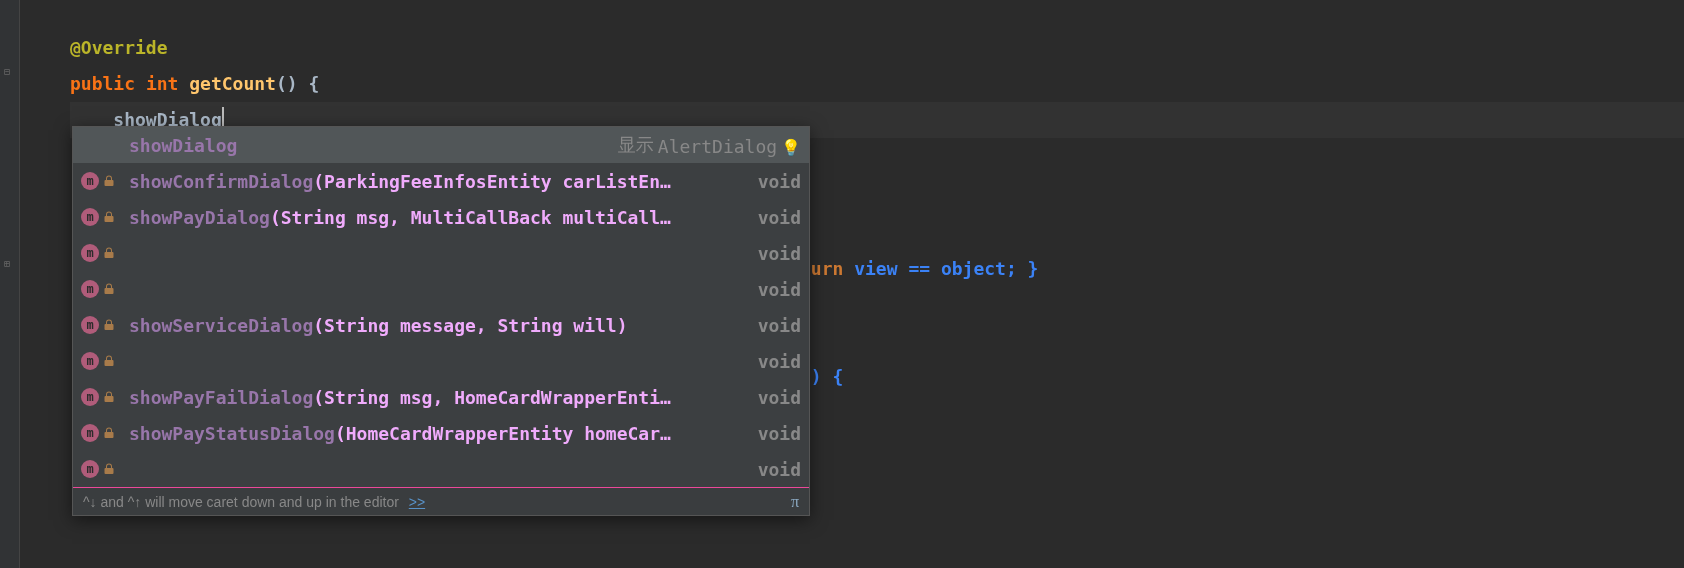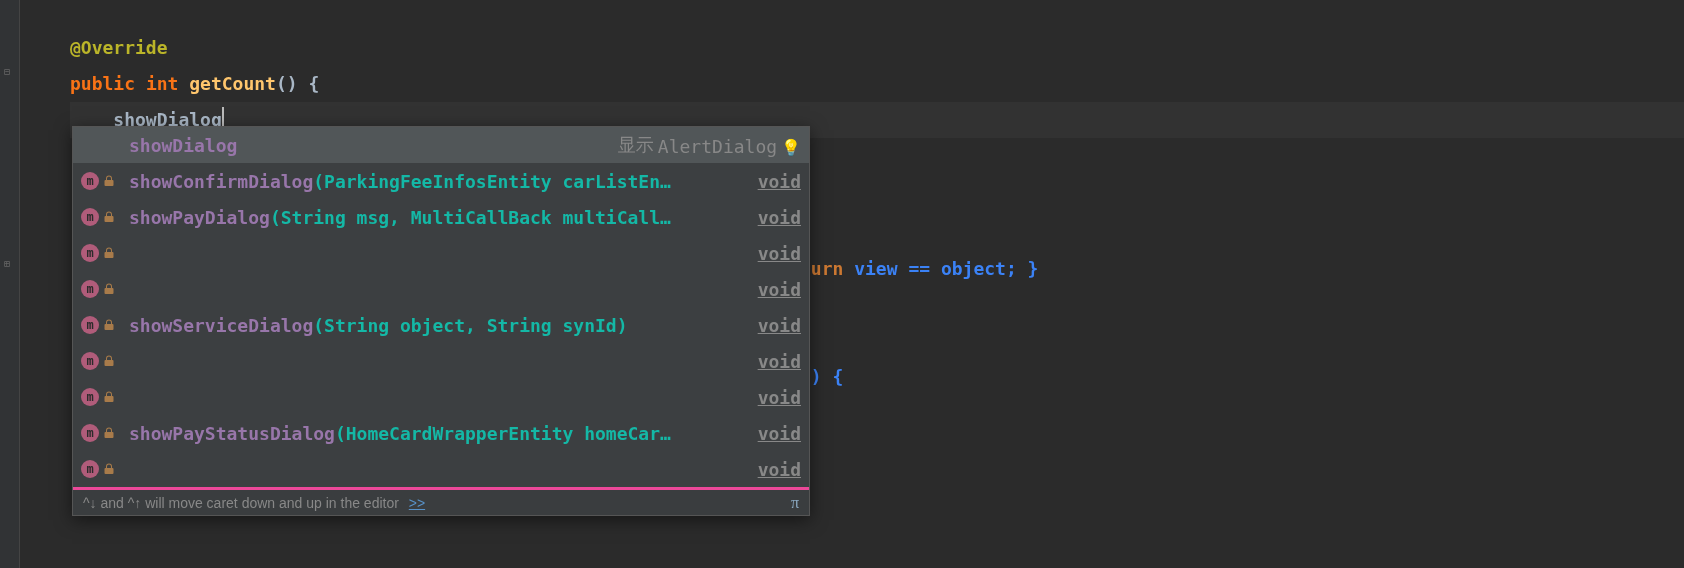--- a/index.html
+++ b/index.html
@@ -103,41 +103,40 @@
     flex-shrink: 0;
   }
   .lock-icon svg { display: block; }
   .comp-text {
     white-space: nowrap;
     overflow: hidden;
     text-overflow: ellipsis;
     font-weight: bold;
   }
   .comp-match { color: #9876aa; }
-  .comp-params { color: #14b8a6; }
+  .comp-params { color: #f0abfc; }
   .comp-ret {
     color: #888888;
     font-weight: bold;
     padding-left: 16px;
     flex-shrink: 0;
-    text-decoration: underline;
   }
   .comp-hint {
     color: #888888;
     display: flex;
     align-items: flex-end;
     gap: 4px;
   }
   .bulb {
     font-size: 16px;
     color: #ffc66d;
   }
   .popup-footer {
     background: #3a3d3f;
-    border-top: 3px solid #ec4899;
+    border-top: 1px solid #ec4899;
     height: 28px;
     display: flex;
     align-items: center;
     padding: 0 10px;
     font-size: 14px;
     color: #888;
     font-family: -apple-system, BlinkMacSystemFont, sans-serif;
     justify-content: space-between;
   }
   .footer-link {
@@ -255,47 +254,48 @@
       <div class="popup-row">
         <div class="popup-left">
           <span class="icon-slot">
             <span class="m-icon">m</span>
             <span class="lock-icon">
               <svg viewBox="0 0 12 12" fill="currentColor">
                 <path d="M3 5V3.5a3 3 0 016 0V5h.5a1 1 0 011 1v4a1 1 0 01-1 1h-7a1 1 0 01-1-1V6a1 1 0 011-1H3zm1 0h4V3.5a2 2 0 00-4 0V5z"></path>
               </svg>
             </span>
           </span>
-          <span class="comp-text"><span class="comp-match">showService</span><span class="comp-match">Dialog</span><span class="comp-params">(String object, String synId)</span></span>
-        </div>
-        <span class="comp-ret">void</span>
-      </div>
-      <div class="popup-row">
-        <div class="popup-left">
-          <span class="icon-slot">
-            <span class="m-icon">m</span>
-            <span class="lock-icon">
-              <svg viewBox="0 0 12 12" fill="currentColor">
-                <path d="M3 5V3.5a3 3 0 016 0V5h.5a1 1 0 011 1v4a1 1 0 01-1 1h-7a1 1 0 01-1-1V6a1 1 0 011-1H3zm1 0h4V3.5a2 2 0 00-4 0V5z"></path>
-              </svg>
-            </span>
-          </span>
-        </div>
-        <span class="comp-ret">void</span>
-      </div>
-      <div class="popup-row">
-        <div class="popup-left">
-          <span class="icon-slot">
-            <span class="m-icon">m</span>
-            <span class="lock-icon">
-              <svg viewBox="0 0 12 12" fill="currentColor">
-                <path d="M3 5V3.5a3 3 0 016 0V5h.5a1 1 0 011 1v4a1 1 0 01-1 1h-7a1 1 0 01-1-1V6a1 1 0 011-1H3zm1 0h4V3.5a2 2 0 00-4 0V5z"></path>
-              </svg>
-            </span>
-          </span>
+          <span class="comp-text"><span class="comp-match">showService</span><span class="comp-match">Dialog</span><span class="comp-params">(String message, String will)</span></span>
+        </div>
+        <span class="comp-ret">void</span>
+      </div>
+      <div class="popup-row">
+        <div class="popup-left">
+          <span class="icon-slot">
+            <span class="m-icon">m</span>
+            <span class="lock-icon">
+              <svg viewBox="0 0 12 12" fill="currentColor">
+                <path d="M3 5V3.5a3 3 0 016 0V5h.5a1 1 0 011 1v4a1 1 0 01-1 1h-7a1 1 0 01-1-1V6a1 1 0 011-1H3zm1 0h4V3.5a2 2 0 00-4 0V5z"></path>
+              </svg>
+            </span>
+          </span>
+        </div>
+        <span class="comp-ret">void</span>
+      </div>
+      <div class="popup-row">
+        <div class="popup-left">
+          <span class="icon-slot">
+            <span class="m-icon">m</span>
+            <span class="lock-icon">
+              <svg viewBox="0 0 12 12" fill="currentColor">
+                <path d="M3 5V3.5a3 3 0 016 0V5h.5a1 1 0 011 1v4a1 1 0 01-1 1h-7a1 1 0 01-1-1V6a1 1 0 011-1H3zm1 0h4V3.5a2 2 0 00-4 0V5z"></path>
+              </svg>
+            </span>
+          </span>
+          <span class="comp-text"><span class="comp-match">showPayFail</span><span class="comp-match">Dialog</span><span class="comp-params">(String msg, HomeCardWrapperEnti…</span></span>
         </div>
         <span class="comp-ret">void</span>
       </div>
       <div class="popup-row">
         <div class="popup-left">
           <span class="icon-slot">
             <span class="m-icon">m</span>
             <span class="lock-icon">
               <svg viewBox="0 0 12 12" fill="currentColor">
                 <path d="M3 5V3.5a3 3 0 016 0V5h.5a1 1 0 011 1v4a1 1 0 01-1 1h-7a1 1 0 01-1-1V6a1 1 0 011-1H3zm1 0h4V3.5a2 2 0 00-4 0V5z"></path>

